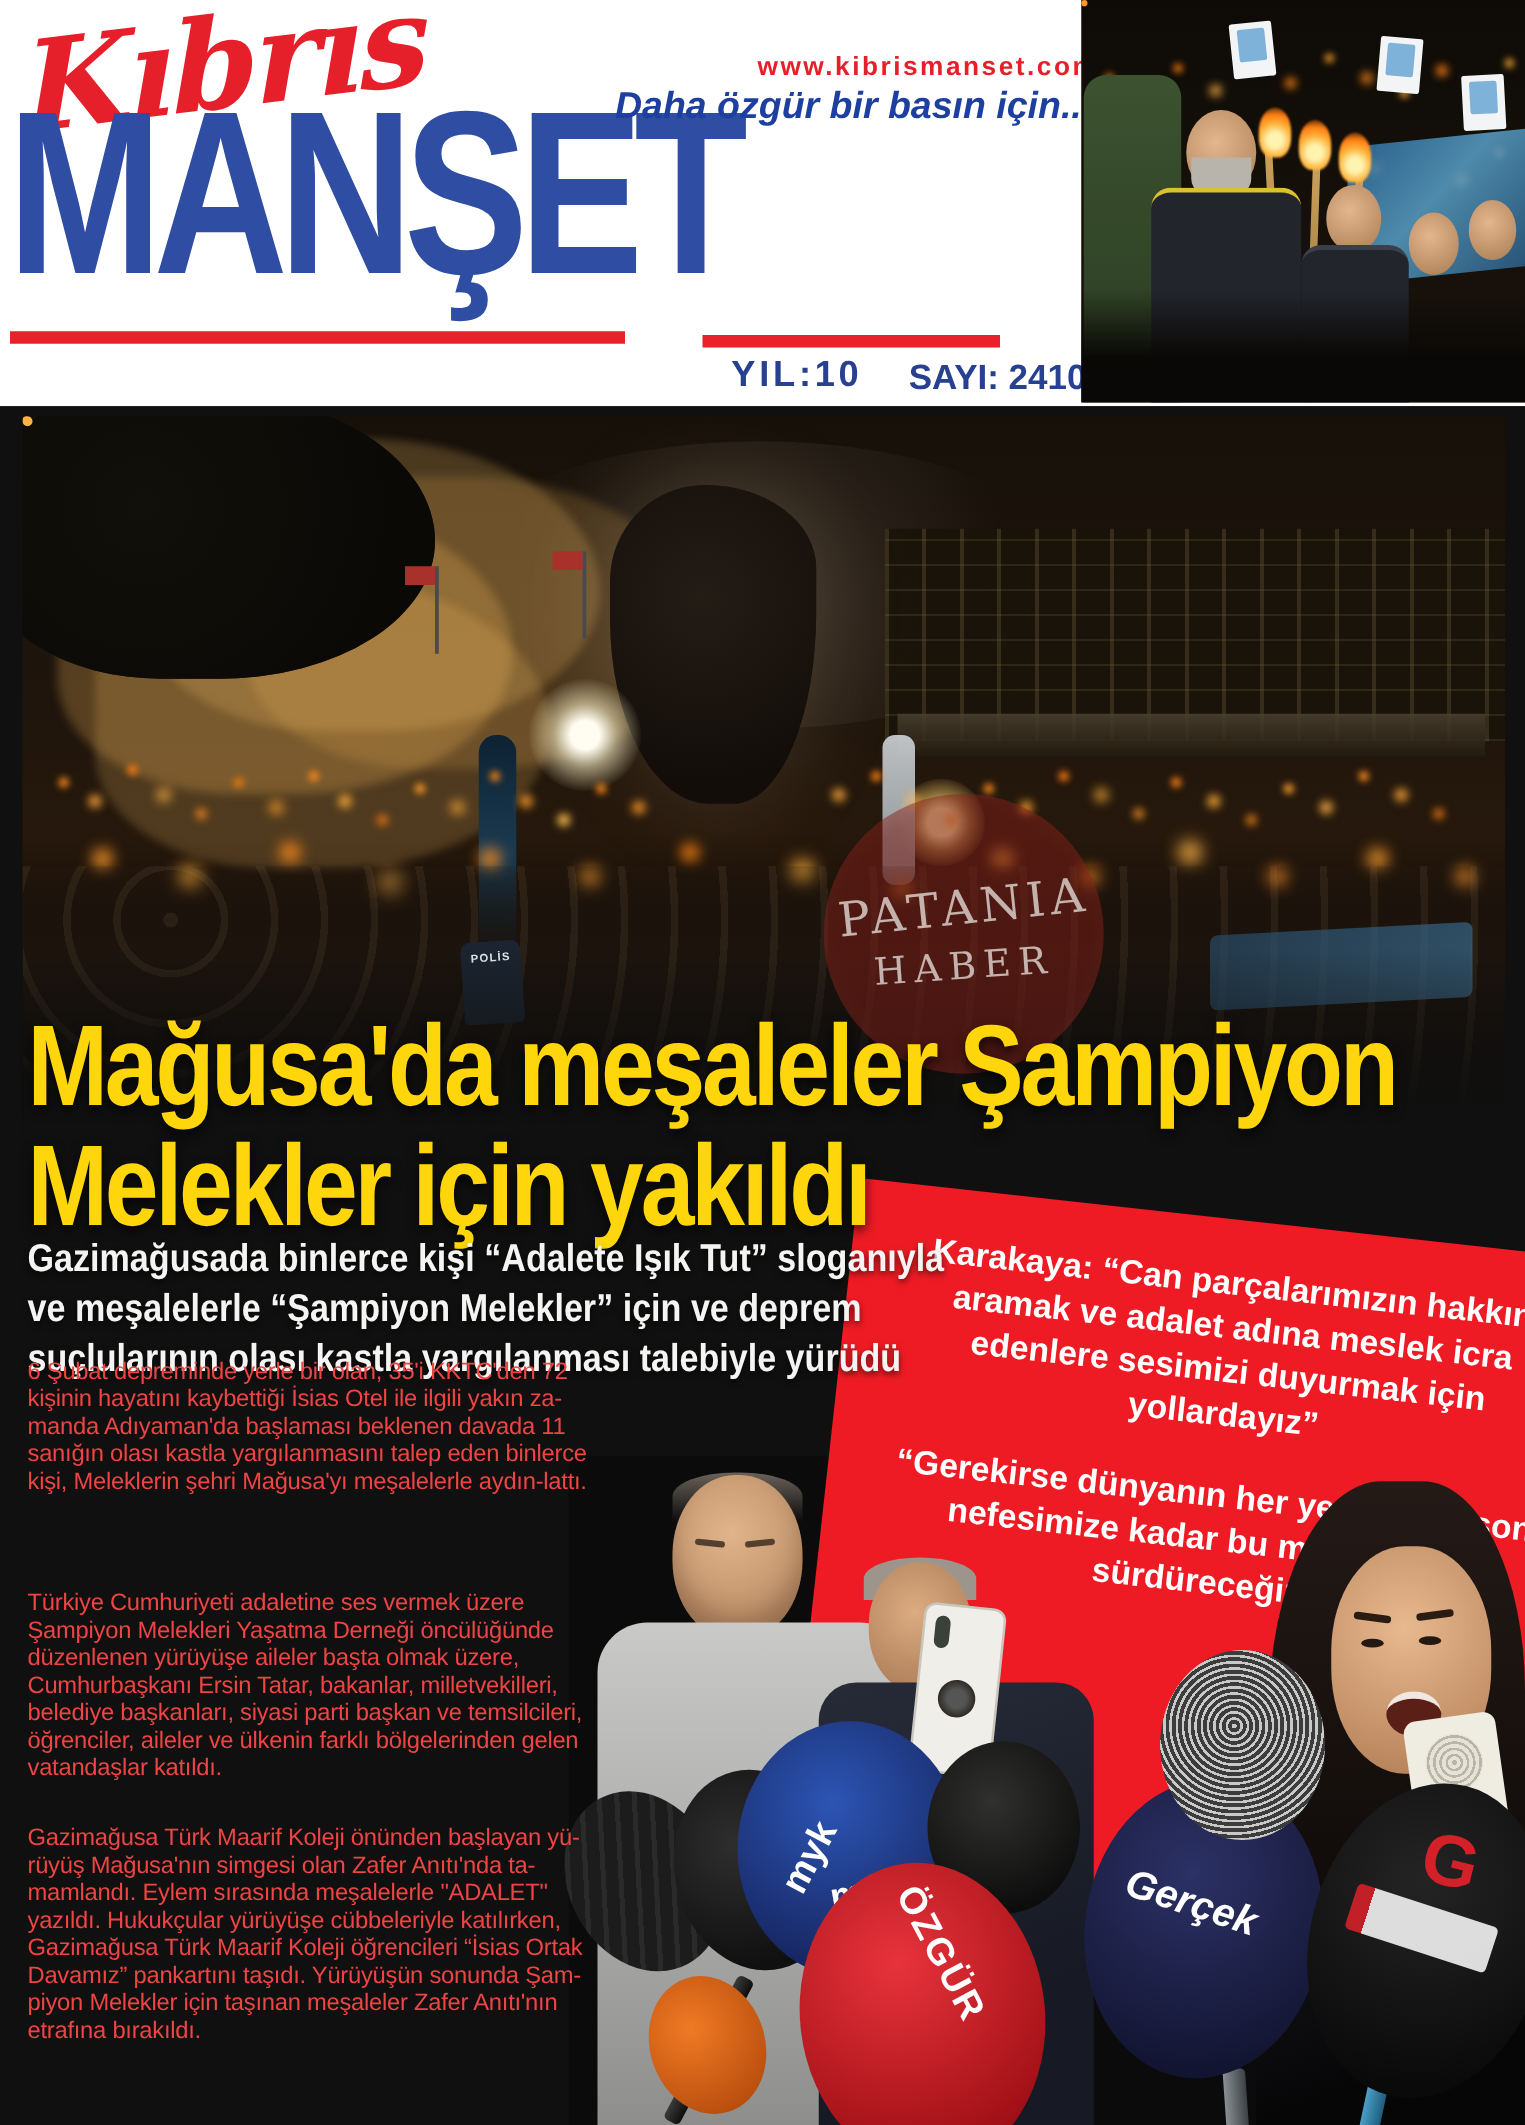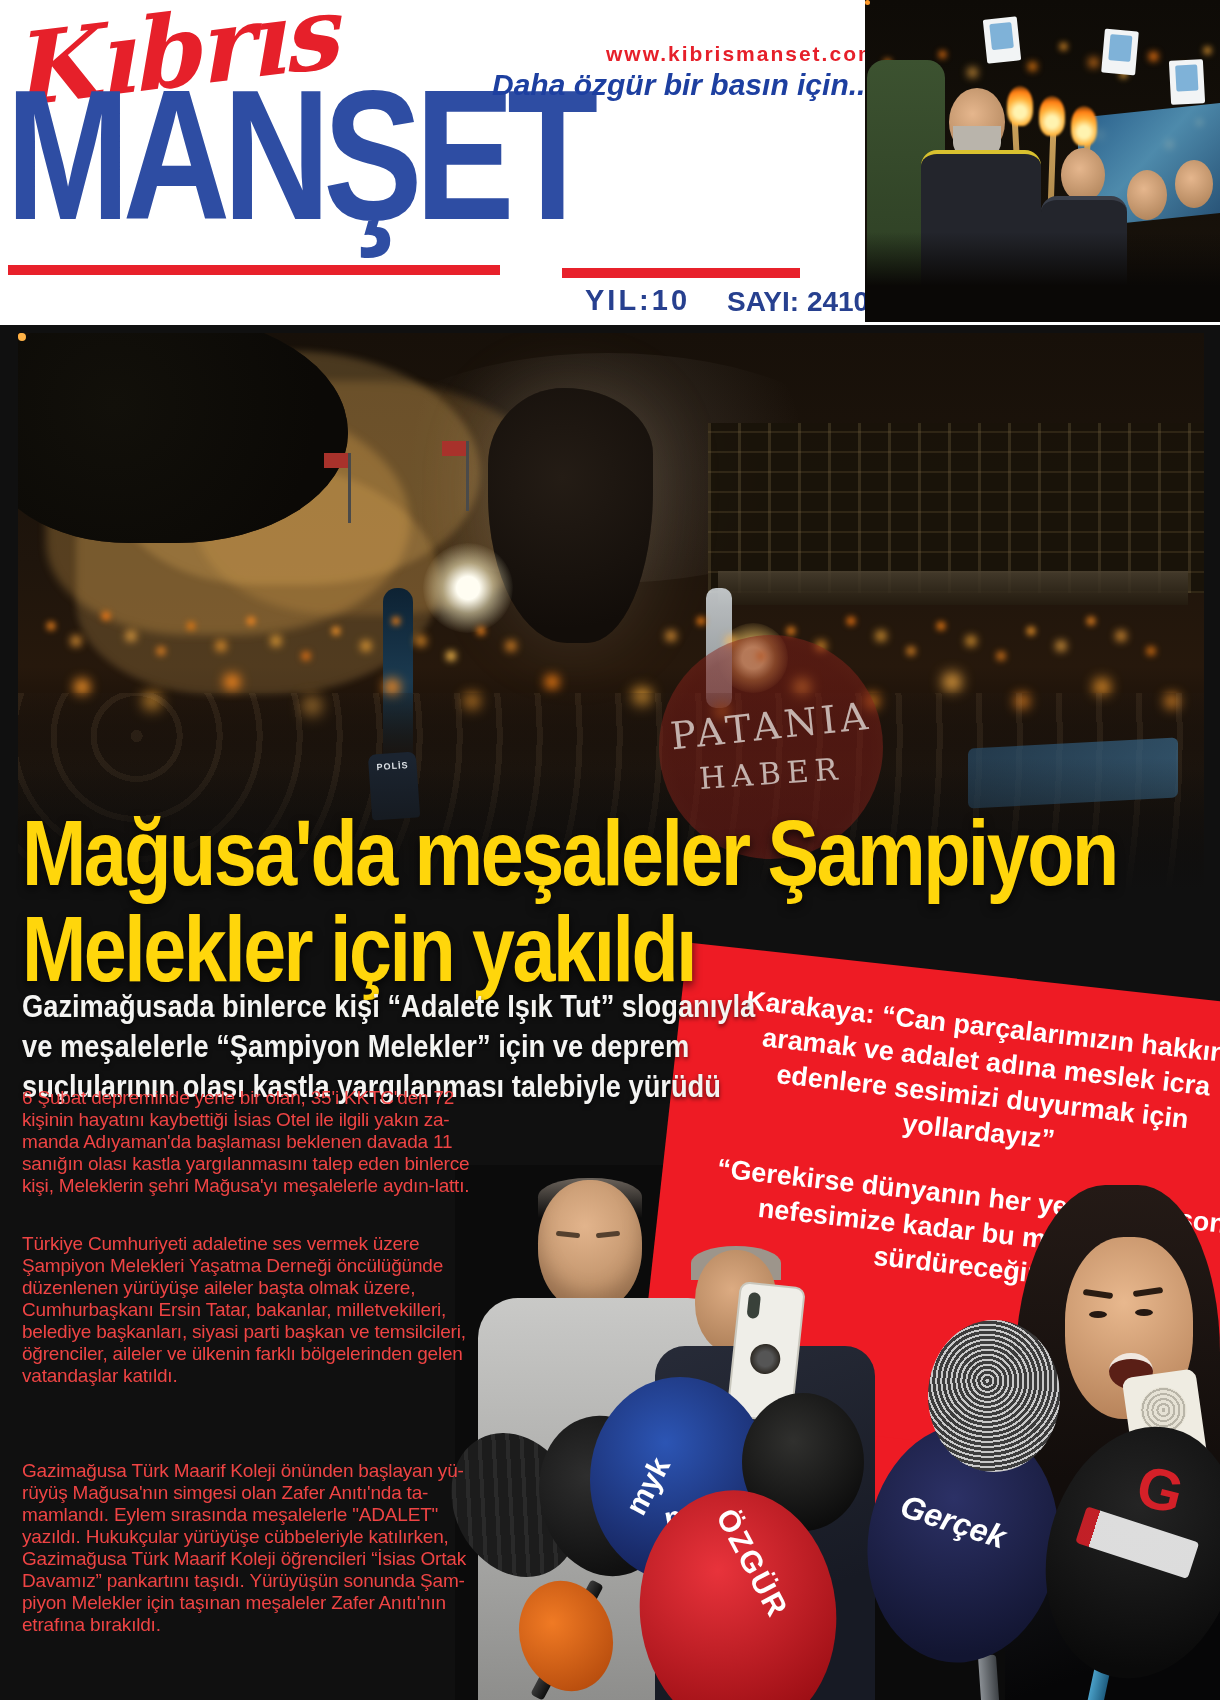--- a/index.html
+++ b/index.html
@@ -133,21 +133,21 @@
   
   #quotebox{position:absolute;left:660px;top:650px;width:620px;height:470px;background:#ee1b24;
      transform:rotate(6.3deg);z-index:25;color:#ffffff;font-weight:700;text-align:center;
      padding:34px 44px 0 44px;box-sizing:border-box;}
   #quotebox .q{font-size:27px;line-height:35px;}
   #quotebox .q + .q{margin-top:30px;}
   
   .para{position:absolute;left:22px;width:460px;color:#ef4444;font-weight:normal;font-size:19px;
      line-height:22px;z-index:30;letter-spacing:-.2px;}
   #p1{top:762px;}
-  #p2{top:908px;}
+  #p2{top:947px;}
   #p3{top:1135px;}
   
   .redpatch{position:absolute;left:640px;top:1055px;width:540px;height:210px;background:#ee1b24;z-index:24;}
   .bald-man{position:absolute;left:478px;top:855px;width:250px;height:520px;z-index:26;}
   .bm-head{position:absolute;left:60px;top:0;width:104px;height:132px;border-radius:48%;
      background:radial-gradient(circle at 45% 35%,#e2b48c,#b78a62 80%);
      box-shadow:inset 0 -18px 18px rgba(90,60,40,.35);}
   .bm-hair{position:absolute;left:60px;top:-2px;width:104px;height:40px;border-radius:48% 48% 0 0;
      background:linear-gradient(180deg,#6a625a,rgba(106,98,90,0));}
   .bm-brow{position:absolute;width:24px;height:5px;background:#54402e;border-radius:3px;}

